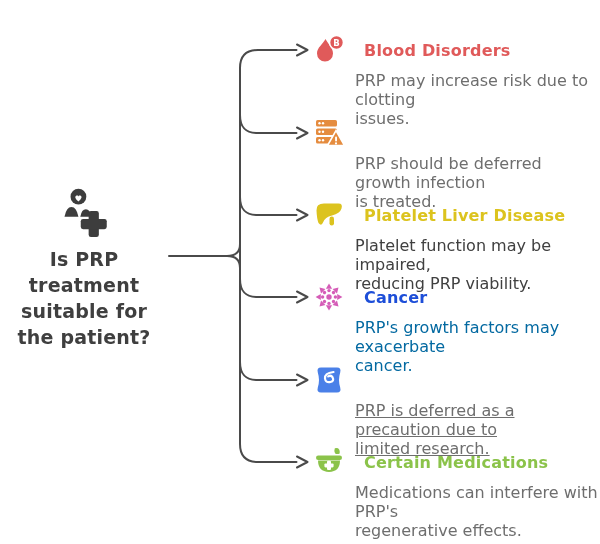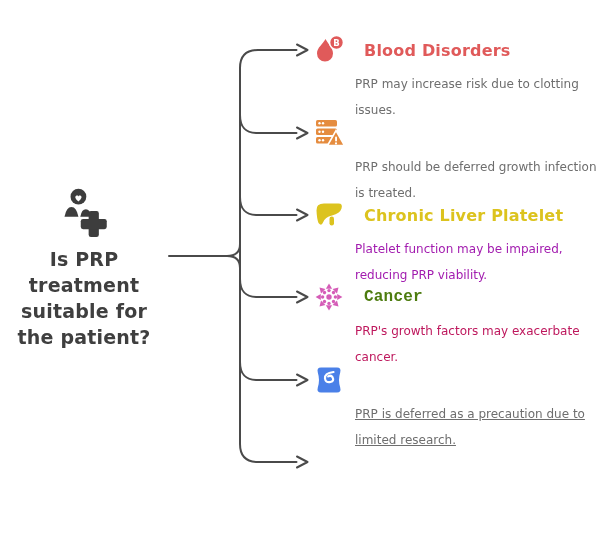--- a/index.html
+++ b/index.html
@@ -12,21 +12,21 @@
   .decision-icon{width:52px;height:52px;margin:0 auto;display:block;}
   .question{
     margin-top:8px;font-weight:bold;font-size:19px;line-height:26px;
     white-space:pre-line;letter-spacing:.2px;
   }
   .item{position:absolute;left:313px;width:285px;}
   .head{display:flex;align-items:center;gap:10px;}
   .ic{width:32px;height:32px;flex:0 0 32px;display:block;}
   .ic svg{display:block;width:32px;height:32px;}
   .title{font-size:16px;font-weight:bold;letter-spacing:.2px;white-space:nowrap;margin-left:9px;}
-  .desc{margin:5px 0 0 42px;font-size:12px;line-height:26px;white-space:pre-line;}
+  .desc{margin:5px 0 0 42px;font-size:16px;line-height:19px;white-space:pre-line;}
 </style>
 </head>
 <body>
 
 <div class="canvas" style="background-color: rgb(255, 255, 255);">
 
   <svg class="connector" width="600" height="544" viewBox="0 0 600 544">
     <g fill="none" stroke-width="2" stroke-linecap="round" stroke-linejoin="round" stroke="#4a4a4a">
 
       <path d="M169,256 H227"></path>
@@ -105,23 +105,23 @@
   </div>
 
   <div class="item" style="top:199px;">
     <div class="head">
       <span class="ic" style="color: rgb(220, 195, 30);">
         <svg viewBox="0 0 32 32" fill="currentColor">
           <path d="M3.5,11.5 Q3,4.5 11,4.5 L25.5,4.5 Q30,4.5 28.5,9.5 Q27,14.5 19,16.5 Q12,18.2 10,23.5 Q8.5,27.5 5.5,24 Q3.8,19.5 3.5,11.5 Z"></path>
           <rect x="16.5" y="17.5" width="4.5" height="9" rx="2.2"></rect>
         </svg>
       </span>
-      <span class="title" style="color: rgb(220, 195, 30);">Chronic Liver Platelet</span>
+      <span class="title" style="color: rgb(220, 195, 30);">Platelet Liver Disease</span>
     </div>
-    <div class="desc" style="color: #a21caf;">Platelet function may be impaired,
+    <div class="desc" style="color: #404040;">Platelet function may be impaired,
 reducing PRP viability.</div>
   </div>
 
   <div class="item" style="top:281px;">
     <div class="head">
       <span class="ic" style="color: rgb(213, 92, 183);">
         <svg viewBox="0 0 32 32" fill="currentColor">
           <circle cx="16" cy="16" r="2.7"></circle>
           <circle cx="16" cy="9.6" r="1.7"></circle>
             <circle cx="16" cy="9.6" r="1.7" transform="rotate(45 16 16)"></circle>
@@ -134,33 +134,49 @@
           <path d="M16,2.6 L19.1,7.8 L12.9,7.8 Z"></path>
           <path d="M16,2.6 L19.1,7.8 L12.9,7.8 Z" transform="rotate(45 16 16)"></path>
           <path d="M16,2.6 L19.1,7.8 L12.9,7.8 Z" transform="rotate(90 16 16)"></path>
           <path d="M16,2.6 L19.1,7.8 L12.9,7.8 Z" transform="rotate(135 16 16)"></path>
           <path d="M16,2.6 L19.1,7.8 L12.9,7.8 Z" transform="rotate(180 16 16)"></path>
           <path d="M16,2.6 L19.1,7.8 L12.9,7.8 Z" transform="rotate(225 16 16)"></path>
           <path d="M16,2.6 L19.1,7.8 L12.9,7.8 Z" transform="rotate(270 16 16)"></path>
           <path d="M16,2.6 L19.1,7.8 L12.9,7.8 Z" transform="rotate(315 16 16)"></path>
         </svg>
       </span>
-      <span class="title" style="color: #4d7c0f; font-family: Liberation Mono, monospace;">Cancer</span>
+      <span class="title" style="color: #1d4ed8;">Cancer</span>
     </div>
-    <div class="desc" style="color: #be185d;">PRP's growth factors may exacerbate
+    <div class="desc" style="color: #0369a1;">PRP's growth factors may exacerbate
 cancer.</div>
   </div>
 
   <div class="item" style="top:364px;">
     <div class="head">
       <span class="ic" style="color: rgb(74, 128, 232);">
         <svg viewBox="0 0 32 32" fill="currentColor">
           <path d="M8,3.5 Q3.5,3.5 4.8,8.5 Q6,12.5 6,16 Q6,19.5 4.8,23.5 Q3.5,28.5 8,28.5 L24,28.5 Q28.5,28.5 27.2,23.5 Q26,19.5 26,16 Q26,12.5 27.2,8.5 Q28.5,3.5 24,3.5 Z"></path>
           <path d="M20.5,8 Q11.5,9 12,14.5 Q12.5,19 17.5,18 Q21.5,17 19.5,13.2 Q18,10.8 15.2,12.4" stroke="#fff" stroke-width="2.2" fill="none" stroke-linecap="round"></path>
         </svg>
       </span>
     </div>
     <div class="desc" style="color: rgb(110, 110, 110); text-decoration: underline;">PRP is deferred as a precaution due to
 limited research.</div>
   </div>
 
+  <div class="item" style="top:446px;">
+    <div class="head">
+      <span class="ic" style="color: rgb(139, 195, 74);">
+        <svg viewBox="0 0 32 32" fill="currentColor">
+          <path d="M21.8,2.3 Q27.3,1 26.7,7.6 Q23.6,8.8 22,7.2 Q20.8,4.8 21.8,2.3 Z"></path>
+          <rect x="3" y="9.5" width="26" height="4.5" rx="2.2"></rect>
+          <path d="M5,14.5 Q5,25.5 16,26 Q27,25.5 27,14.5 Z"></path>
+          <rect x="14" y="14.8" width="4" height="9.2" rx="1.1" fill="#fff"></rect>
+          <rect x="11.4" y="17.4" width="9.2" height="4" rx="1.1" fill="#fff"></rect>
+        </svg>
+      </span>
+      <span class="title" style="color: rgb(139, 195, 74);">Certain Medications</span>
+    </div>
+    <div class="desc" style="color: rgb(110, 110, 110);">Medications can interfere with PRP's
+regenerative effects.</div>
+  </div>
 
 </div>
 
 </body></html>

